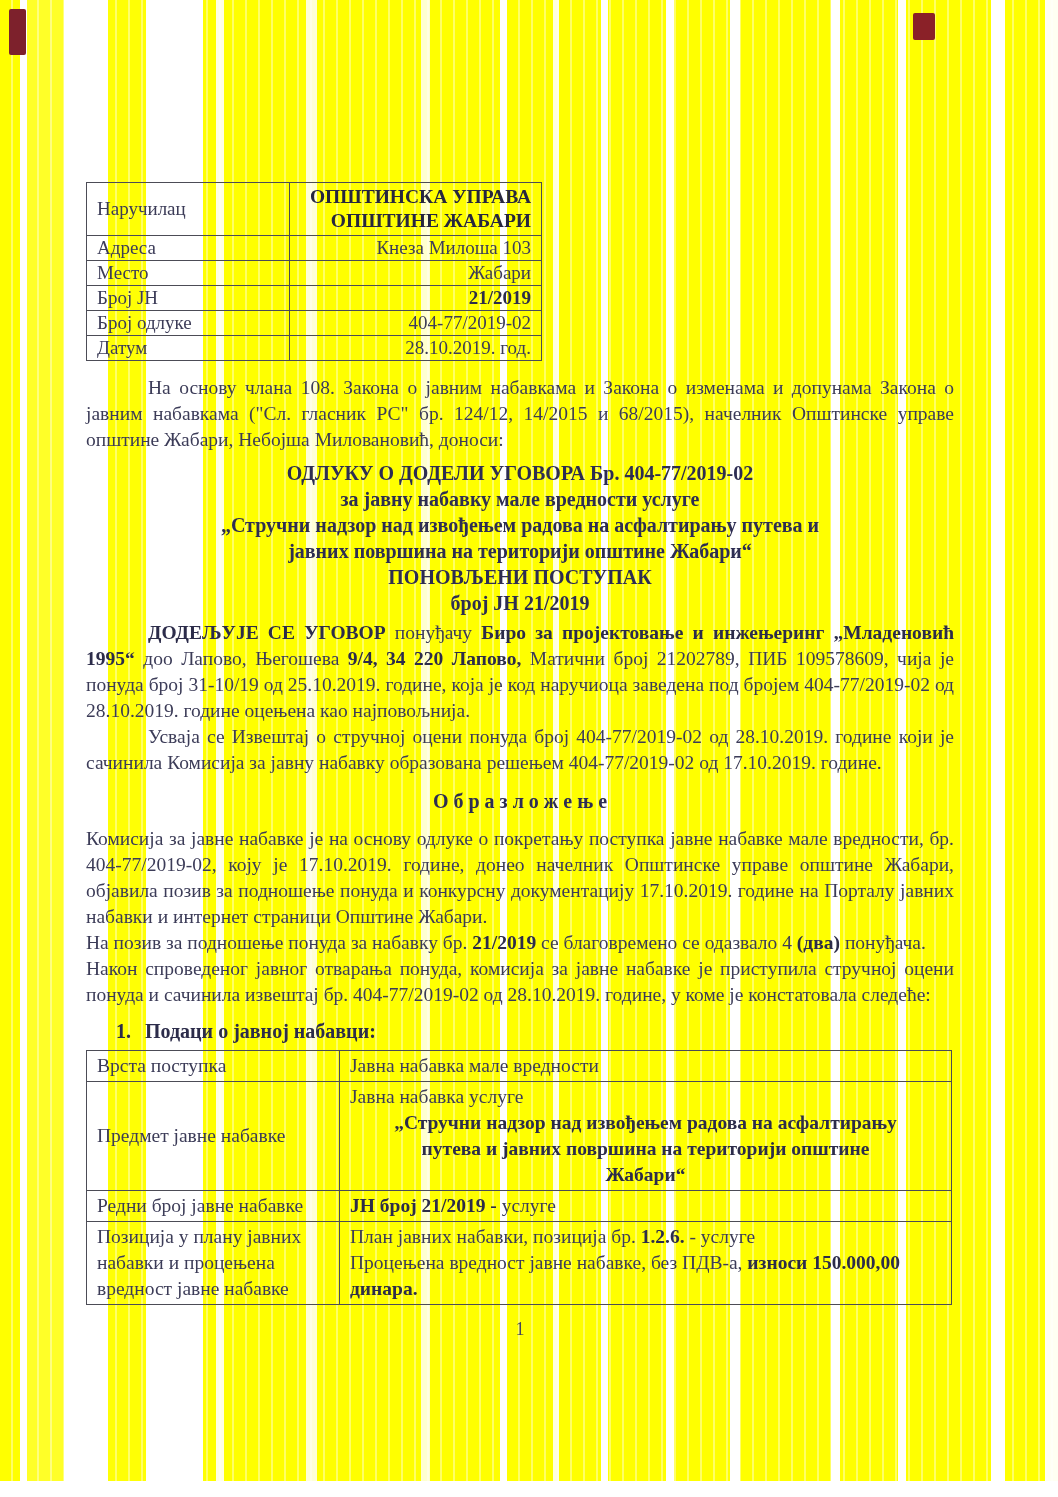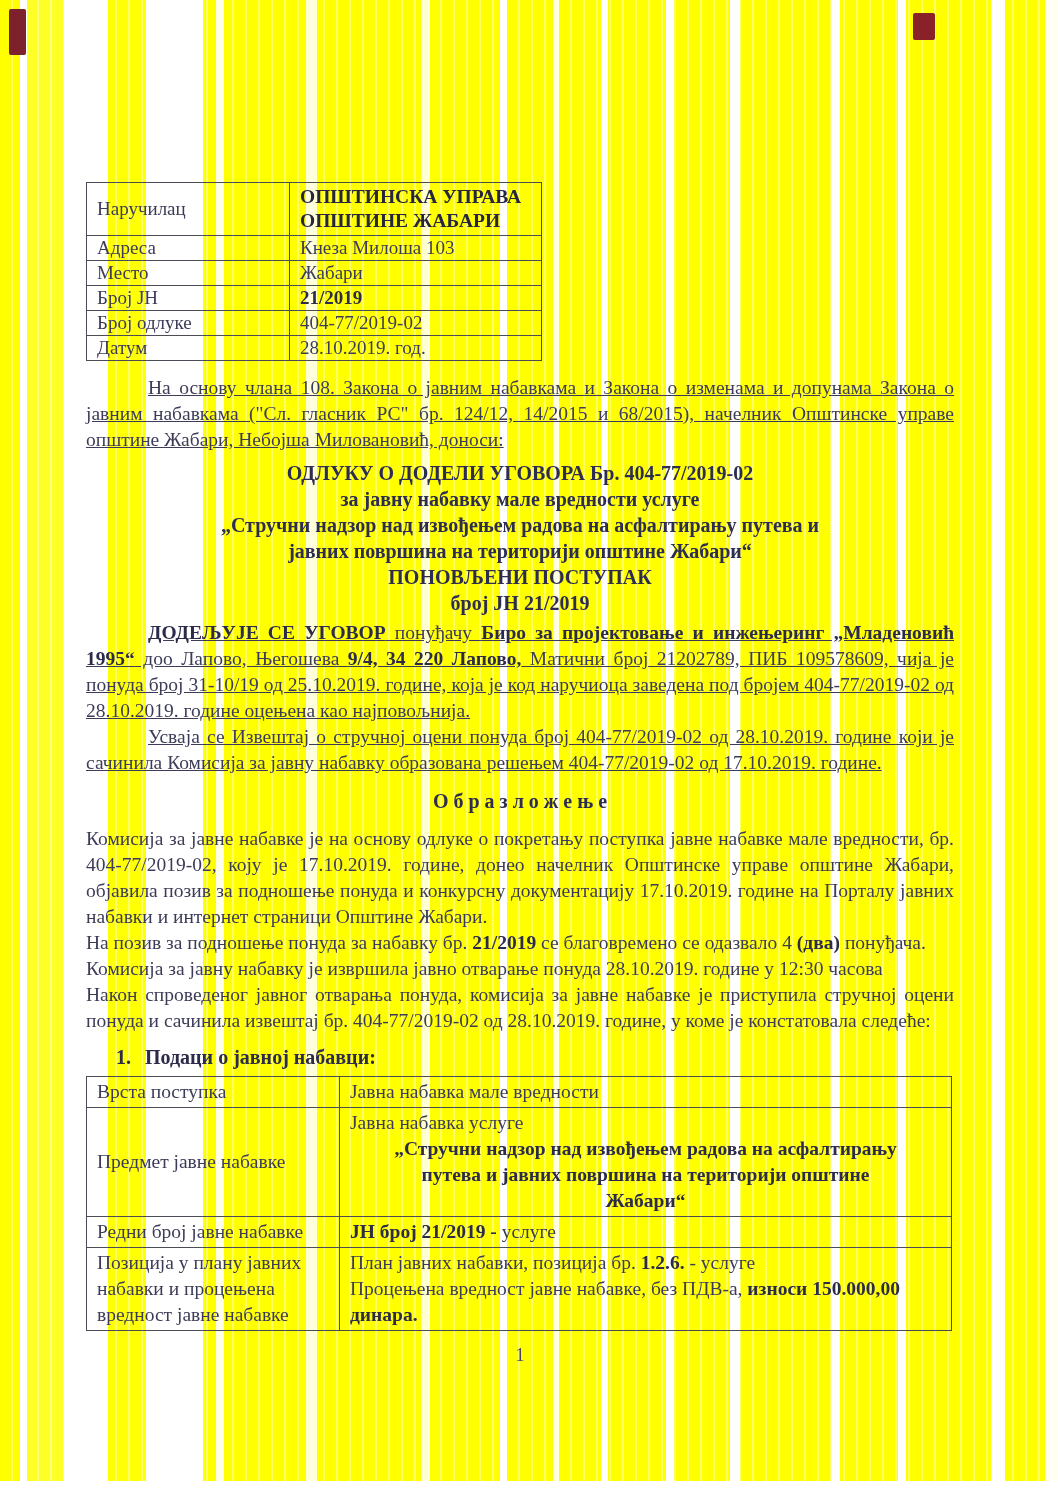--- a/index.html
+++ b/index.html
@@ -49,28 +49,28 @@
   .scan-mark{position:absolute;border-radius:2px;}
   .mark-a{left:9px;top:9px;width:17px;height:46px;background:#7d212c;}
   .mark-b{left:913px;top:13px;width:22px;height:27px;background:#8a2128;}
   .content{position:absolute;left:86px;top:182px;width:868px;}
 
   
   table{border-collapse:collapse;}
   .header-table{width:456px;font-size:19px;color:#3c3c58;}
   .header-table td{border:1.5px solid #4c4c56;padding:1px 10px;line-height:22px;}
   .header-table td.lbl{width:182px;border-radius:11px;}
-  .header-table td.val{text-align:left;}
+  .header-table td.val{text-align:right;}
   .header-table tr.first td{height:50px;}
   .org-name{font-weight:bold;font-size:19.5px;color:#26263f;line-height:24px;}
   b, .bold{font-weight:bold;color:#2c2c4a;}
 
   
   .para{font-size:19.5px;line-height:26px;text-align:justify;margin:0;}
-  .indent{text-indent:62px;text-decoration:underline;}
+  .indent{text-indent:62px;}
   .mt14{margin-top:14px;} .mt12{margin-top:12px;} .mt4{margin-top:4px;}
 
   .decision-heading{margin-top:7px;text-align:center;font-weight:bold;font-size:20px;line-height:26px;color:#2d2d52;}
   .explain-heading{margin:12px 0 0 0;text-align:center;font-weight:bold;font-size:20px;line-height:26px;color:#2d2d52;}
 
   .section-title{margin-top:10px;margin-left:30px;font-weight:bold;font-size:20px;line-height:26px;color:#2c2c4a;}
   .section-title .num{margin-right:14px;}
 
   
   .info-table{width:866px;margin-top:6px;font-size:19.5px;color:#3c3c58;}
@@ -134,21 +134,20 @@
       <div>број ЈН 21/2019</div>
     </div>
 
     <p class="para indent mt4"><b>ДОДЕЉУЈЕ СЕ УГОВОР</b><span> понуђачу </span><b>Биро за пројектовање и инжењеринг „Младеновић 1995“</b><span> доо Лапово, Његошева </span><b>9/4, 34 220 Лапово,</b><span> Матични број 21202789, ПИБ 109578609, чија је понуда број 31-10/19 од 25.10.2019. године, која је код наручиоца заведена под бројем 404-77/2019-02 од 28.10.2019. године оцењена као најповољнија.</span></p>
     <p class="para indent">Усваја се Извештај о стручној оцени понуда број 404-77/2019-02 од 28.10.2019. године који је сачинила Комисија за јавну набавку образована решењем 404-77/2019-02 од 17.10.2019. године.</p>
 
     <h3 class="explain-heading">О б р а з л о ж е њ е</h3>
 
     <p class="para mt12">Комисија за јавне набавке је на основу одлуке о покретању поступка јавне набавке мале вредности, бр. 404-77/2019-02, коју је 17.10.2019. године, донео начелник Општинске управе општине Жабари, објавила позив за подношење понуда и конкурсну документацију 17.10.2019. године на Порталу јавних набавки и интернет страници Општине Жабари.</p>
     <p class="para"><span>На позив за подношење понуда за набавку бр. </span><b>21/2019</b><span> се благовремено се одазвало 4  </span><b>(два)</b><span> понуђача.</span></p>
-    <p class="para">Комисија за јавну набавку је извршила јавно отварање понуда 28.10.2019. године у 12:30 часова</p>
     <p class="para">Након спроведеног јавног отварања понуда, комисија за јавне набавке је приступила стручној оцени понуда и сачинила извештај бр. 404-77/2019-02 од 28.10.2019. године, у коме је констатовала следеће:</p>
 
     <div class="section-title">
       <span class="num">1.</span><span>Подаци о јавној набавци:</span>
     </div>
 
     <table class="info-table">
       <tbody>
           <tr>
         <td class="lbl">Врста поступка</td>

